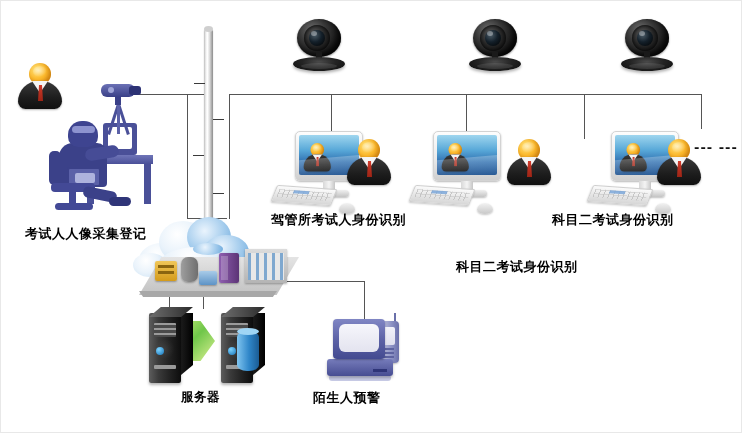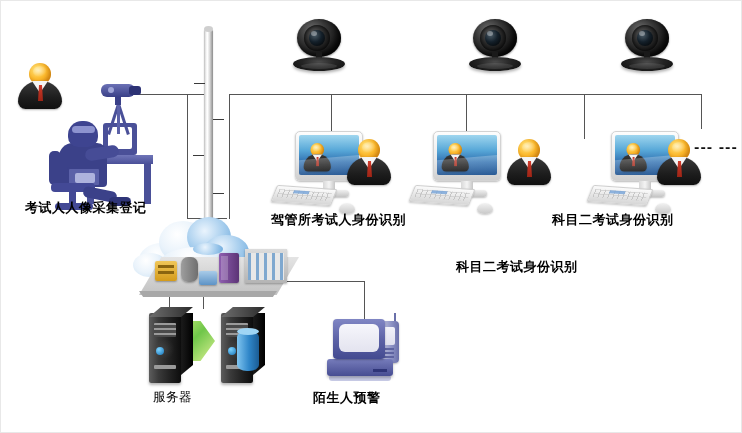--- a/index.html
+++ b/index.html
@@ -23,21 +23,21 @@
   
   .lbl{
     position:absolute;
     color:#000;
     font-weight:bold;
     font-size:13px;
     letter-spacing:0.5px;
     white-space:nowrap;
     line-height:1;
   }
-  .lbl.thin{font-weight:normal;font-size:12.5px;}
+  .lbl.thin{font-weight:bold;font-size:12.5px;margin-left:28px;}
 
   .dots{
     position:absolute;
     color:#111;
     font-weight:bold;
     font-size:13px;
     letter-spacing:1px;
     white-space:nowrap;
   }
 
@@ -600,20 +600,20 @@
     <div class="phone-ant"></div>
     <div class="phone"></div>
     <div class="phone-scr"></div>
     <div class="phone-keys"></div>
     <div class="crt-shadow"></div>
     <div class="crt-base"></div>
     <div class="crt-mon"></div>
     <div class="crt-scr"></div>
   </div>
 
-  <div class="lbl" style="left:24px;top:200px;">考试人人像采集登记</div>
+  <div class="lbl" style="left:24px;top:226px;">考试人人像采集登记</div>
   <div class="lbl" style="left:226px;top:212px;margin-left:44px;">驾管所考试人身份识别</div>
   <div class="lbl" style="left:551px;top:212px;">科目二考试身份识别</div>
   <div class="lbl" style="left:455px;top:259px;">科目二考试身份识别</div>
   <div class="lbl thin" style="left:152px;top:390px;">服务器</div>
   <div class="lbl" style="left:312px;top:390px;">陌生人预警</div>
 
 </div>
 
 </body></html>

